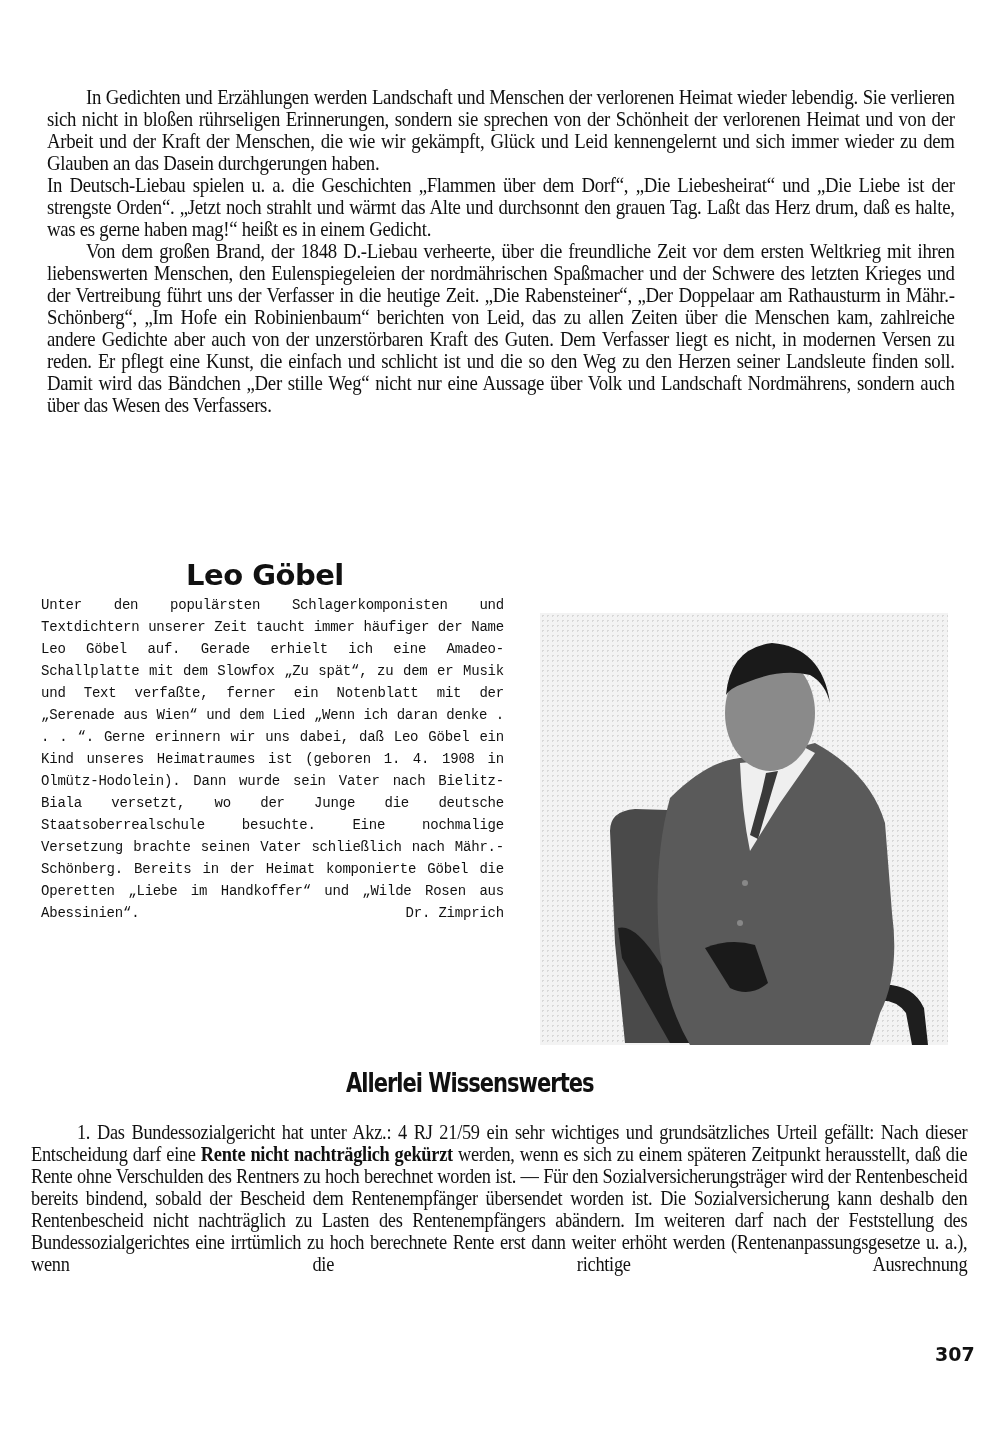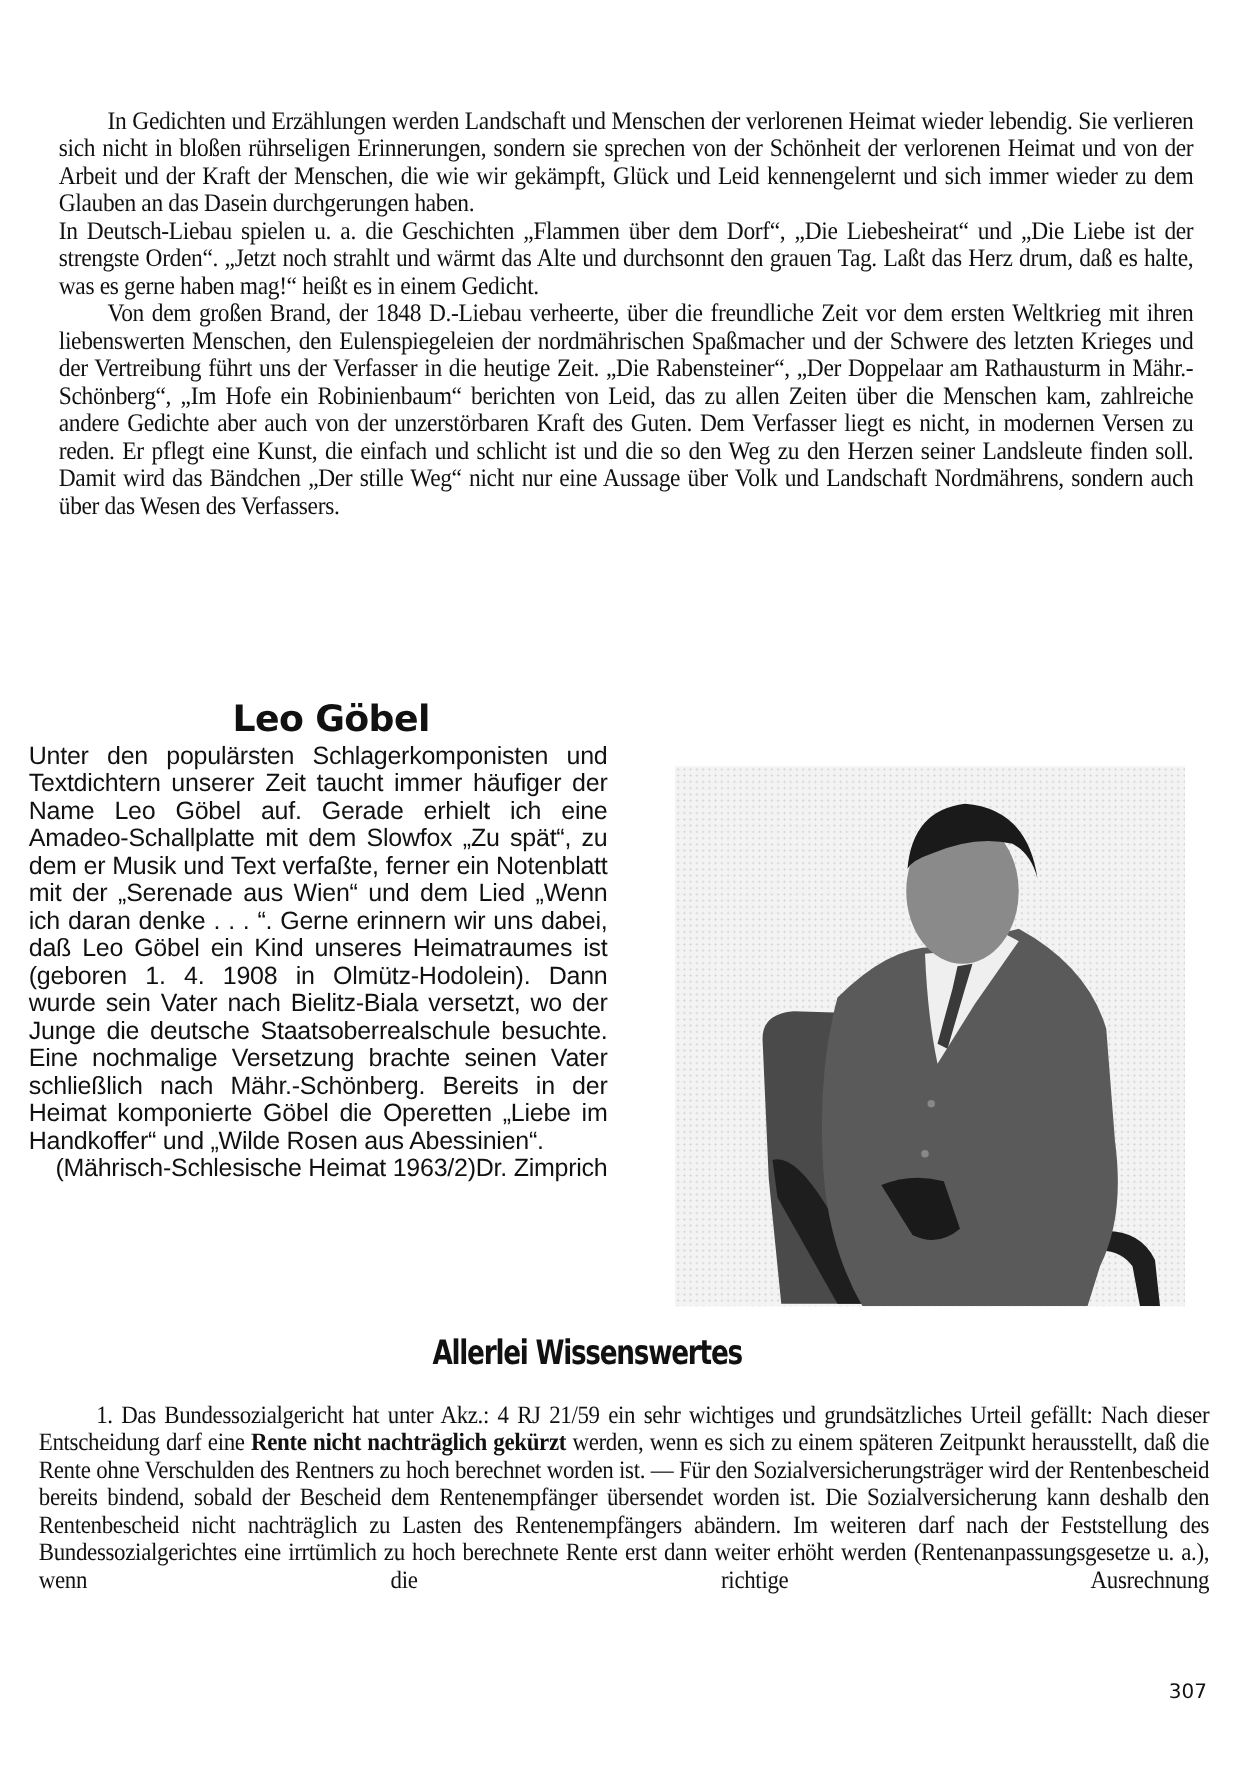--- a/index.html
+++ b/index.html
@@ -18,22 +18,22 @@
     }
     .intro p { margin: 0; text-align: justify; text-align-last: left; }
     .intro .indent { text-indent: 42px; }
 
     .goebel-title {
       position: absolute; left: 186px; top: 558px;
       font-family: "DejaVu Sans", sans-serif; font-weight: bold;
       font-size: 29px; letter-spacing: -0.5px;
     }
     .goebel-body {
-      position: absolute; left: 23px; top: 594px; width: 463px;
-      font-family: Liberation Sans, sans-serif; font-size: 20px; line-height: 22px;
+      position: absolute; left: 41px; top: 594px; width: 463px;
+      font-family: Liberation Mono, monospace; font-size: 14px; line-height: 22px;
       letter-spacing: -0.2px;
     }
     .goebel-body p { margin: 0; text-align: justify; text-align-last: justify; }
     .goebel-body .source { text-align: right; text-align-last: right; }
     .goebel-body .last-line { text-align-last: left; }
 
     .photo {
       position: absolute; left: 540px; top: 613px; width: 408px; height: 432px;
       background: #f3f3f3; overflow: hidden;
       background-image: radial-gradient(#d8d8d8 1px, transparent 1px);
@@ -52,39 +52,38 @@
       font-family: "Liberation Serif", serif;
       font-size: 20px; line-height: 22px; letter-spacing: -0.3px;
       transform: scaleX(0.918); transform-origin: left top;
     }
     .section-body p { margin: 0; text-align: justify; text-align-last: justify; }
     .section-body .indent { text-indent: 50px; }
     .section-body b { font-weight: bold; }
 
     .page-number {
       position: absolute; left: 935px; top: 1343px;
-      font-family: "DejaVu Sans", sans-serif; font-weight: normal; font-size: 16px;
+      font-family: "DejaVu Sans", sans-serif; font-weight: bold; font-size: 19px;
     }
   </style>
 </head>
 <body>
 
 <div class="page">
 
   <div class="intro">
     <p class="indent">In Gedichten und Erzählungen werden Landschaft und Menschen der verlorenen Heimat wieder lebendig. Sie verlieren sich nicht in bloßen rührseligen Erinnerungen, sondern sie sprechen von der Schönheit der verlorenen Heimat und von der Arbeit und der Kraft der Menschen, die wie wir gekämpft, Glück und Leid kennengelernt und sich immer wieder zu dem Glauben an das Dasein durchgerungen haben.</p>
     <p>In Deutsch-Liebau spielen u. a. die Geschichten „Flammen über dem Dorf“, „Die Liebesheirat“ und „Die Liebe ist der strengste Orden“. „Jetzt noch strahlt und wärmt das Alte und durchsonnt den grauen Tag. Laßt das Herz drum, daß es halte, was es gerne haben mag!“ heißt es in einem Gedicht.</p>
     <p class="indent">Von dem großen Brand, der 1848 D.-Liebau verheerte, über die freundliche Zeit vor dem ersten Weltkrieg mit ihren liebenswerten Menschen, den Eulenspiegeleien der nordmährischen Spaßmacher und der Schwere des letzten Krieges und der Vertreibung führt uns der Verfasser in die heutige Zeit. „Die Rabensteiner“, „Der Doppelaar am Rathausturm in Mähr.-Schönberg“, „Im Hofe ein Robinienbaum“ berichten von Leid, das zu allen Zeiten über die Menschen kam, zahlreiche andere Gedichte aber auch von der unzerstörbaren Kraft des Guten. Dem Verfasser liegt es nicht, in modernen Versen zu reden. Er pflegt eine Kunst, die einfach und schlicht ist und die so den Weg zu den Herzen seiner Landsleute finden soll. Damit wird das Bändchen „Der stille Weg“ nicht nur eine Aussage über Volk und Landschaft Nordmährens, sondern auch über das Wesen des Verfassers.</p>
   </div>
 
   <div class="goebel-title">Leo Göbel</div>
 
   <div class="goebel-body">
     <p class="last-line"><span>Unter den populärsten Schlagerkomponisten und Textdichtern unserer Zeit taucht immer häufiger der Name Leo Göbel auf. Gerade erhielt ich eine Amadeo-Schallplatte mit dem Slowfox „Zu spät“, zu dem er Musik und Text verfaßte, ferner ein Notenblatt mit der „Serenade aus Wien“ und dem Lied „Wenn ich daran denke . . . “. Gerne erinnern wir uns dabei, daß Leo Göbel ein Kind unseres Heimatraumes ist (geboren 1. 4. 1908 in Olmütz-Hodolein). Dann wurde sein Vater nach Bielitz-Biala versetzt, wo der Junge die deutsche Staatsoberrealschule besuchte. Eine nochmalige Versetzung brachte seinen Vater schließlich nach Mähr.-Schönberg. Bereits in der Heimat komponierte Göbel die Operetten „Liebe im Handkoffer“ und „Wilde Rosen aus Abessinien“.</span><span style="float:right">Dr. Zimprich</span></p>
-    <p class="source">(Mährisch-Schlesische Heimat 1963/2)</p>
   </div>
 
   <div class="photo">
     <svg viewBox="0 0 408 432">
 
       <path d="M70 218 Q70 198 95 196 L160 198 Q170 220 160 260 L150 430 L85 430 Q80 380 75 330 Z" fill="#4a4a4a"></path>
 
       <path d="M78 315 Q95 310 120 350 L170 430 L130 430 L82 345 Z" fill="#1e1e1e"></path>
 
       <path d="M340 372 Q372 370 384 395 L388 432 L372 432 L366 400 Q355 385 335 388 Z" fill="#1e1e1e"></path>

